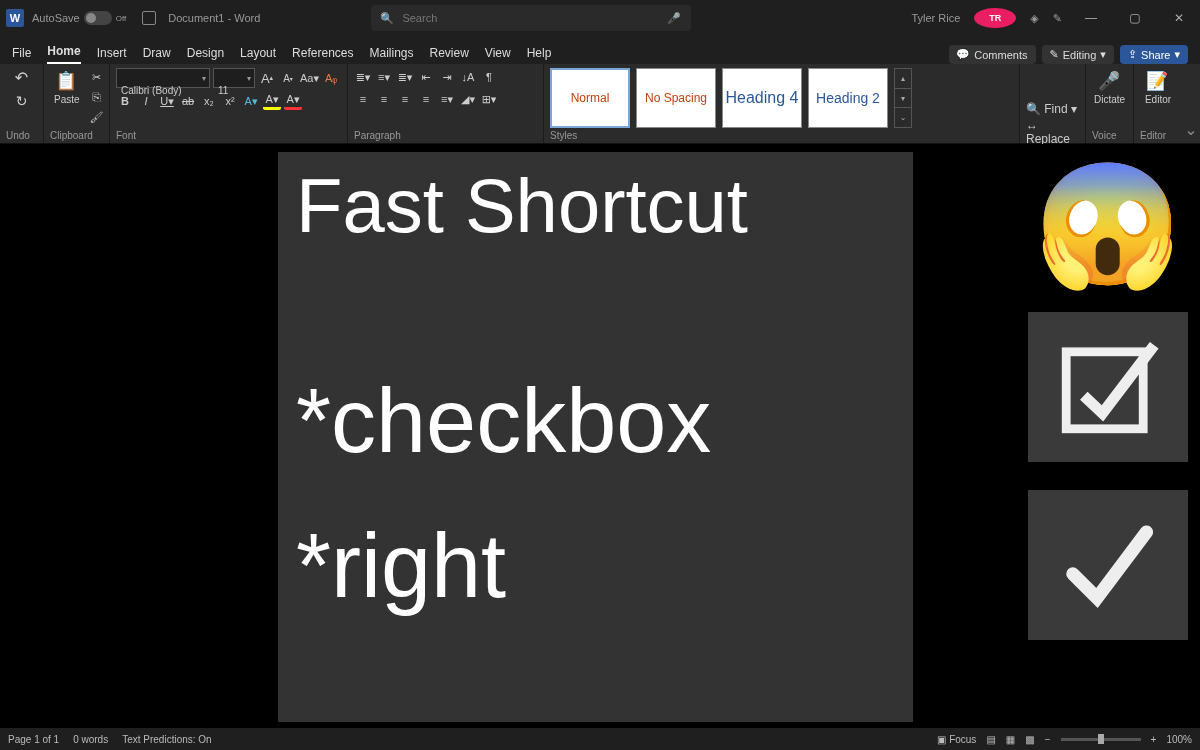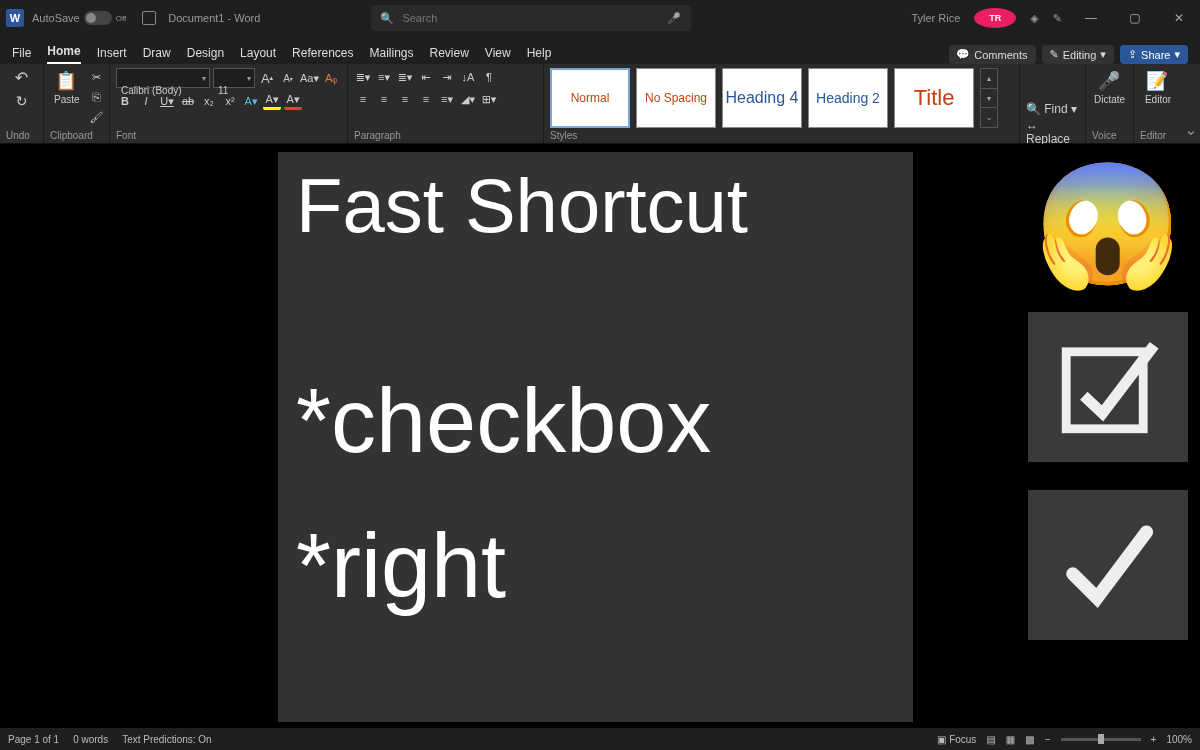--- a/index.html
+++ b/index.html
@@ -185,21 +185,20 @@
     </div>
     <div class="group-label">Paragraph</div>
   </div>
 
   <div class="styles">
     <div class="styles-row">
       <div class="style-box sel">Normal</div>
       <div class="style-box">No Spacing</div>
       <div class="style-box h1">Heading 4</div>
       <div class="style-box h2">Heading 2</div>
-      <div class="style-box title">Title</div>
       <div class="style-nav">
           <div>▴</div>
           <div>▾</div>
           <div style="border:none">⌄</div>
         </div>
     </div>
     <div class="group-label">Styles</div>
   </div>
 
   <div class="group" style="width:66px">

